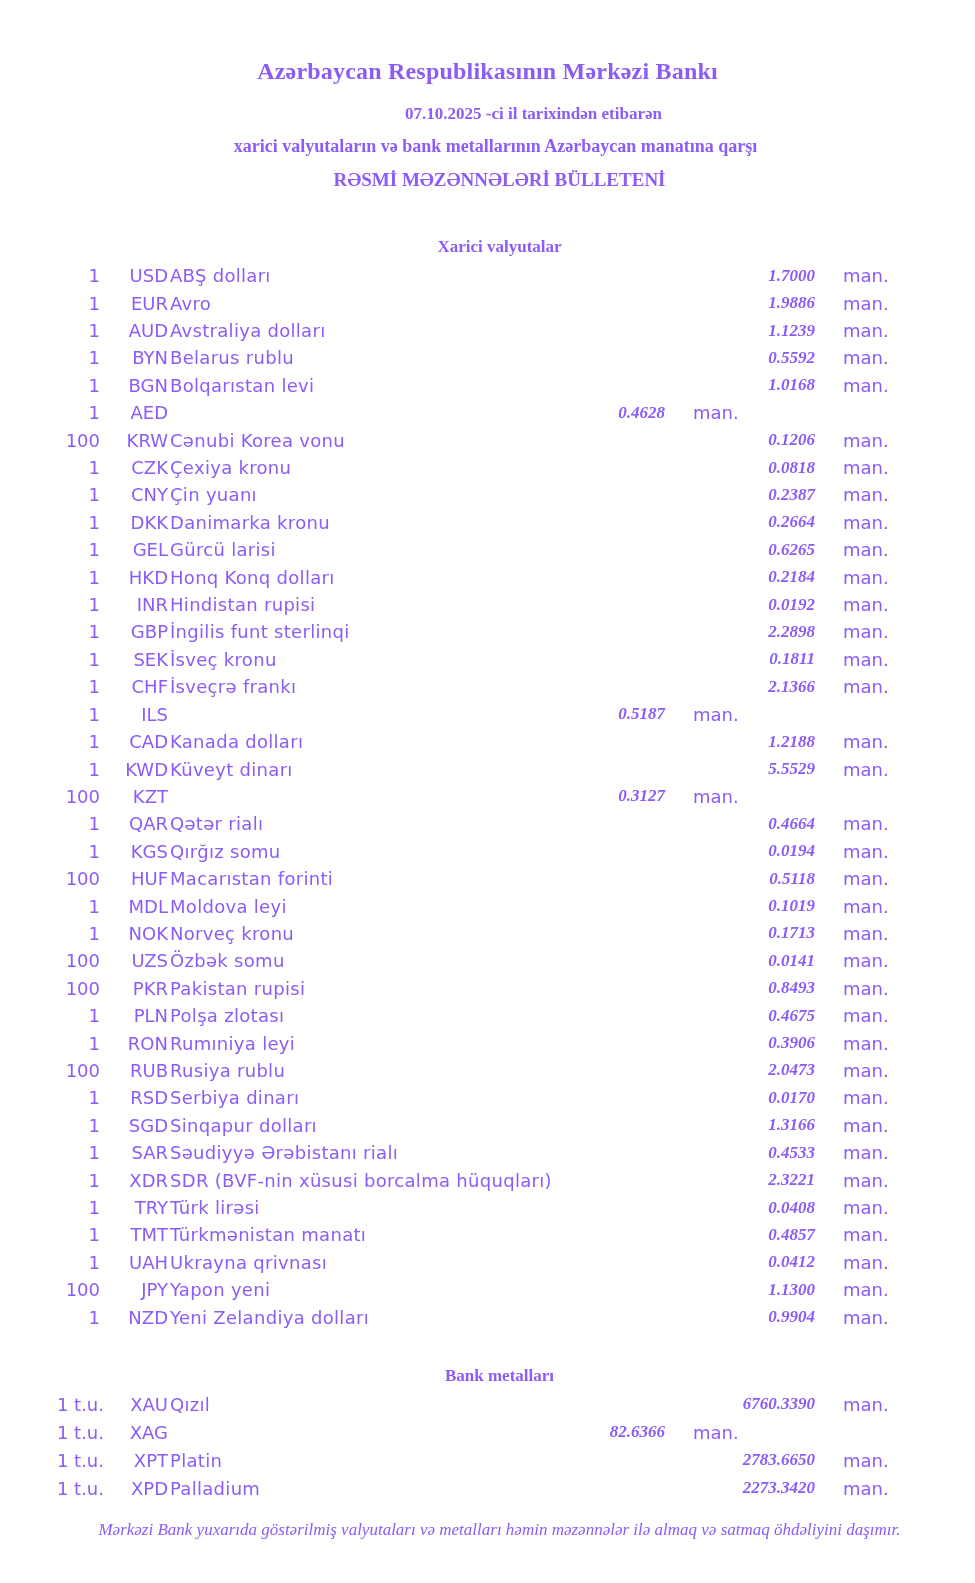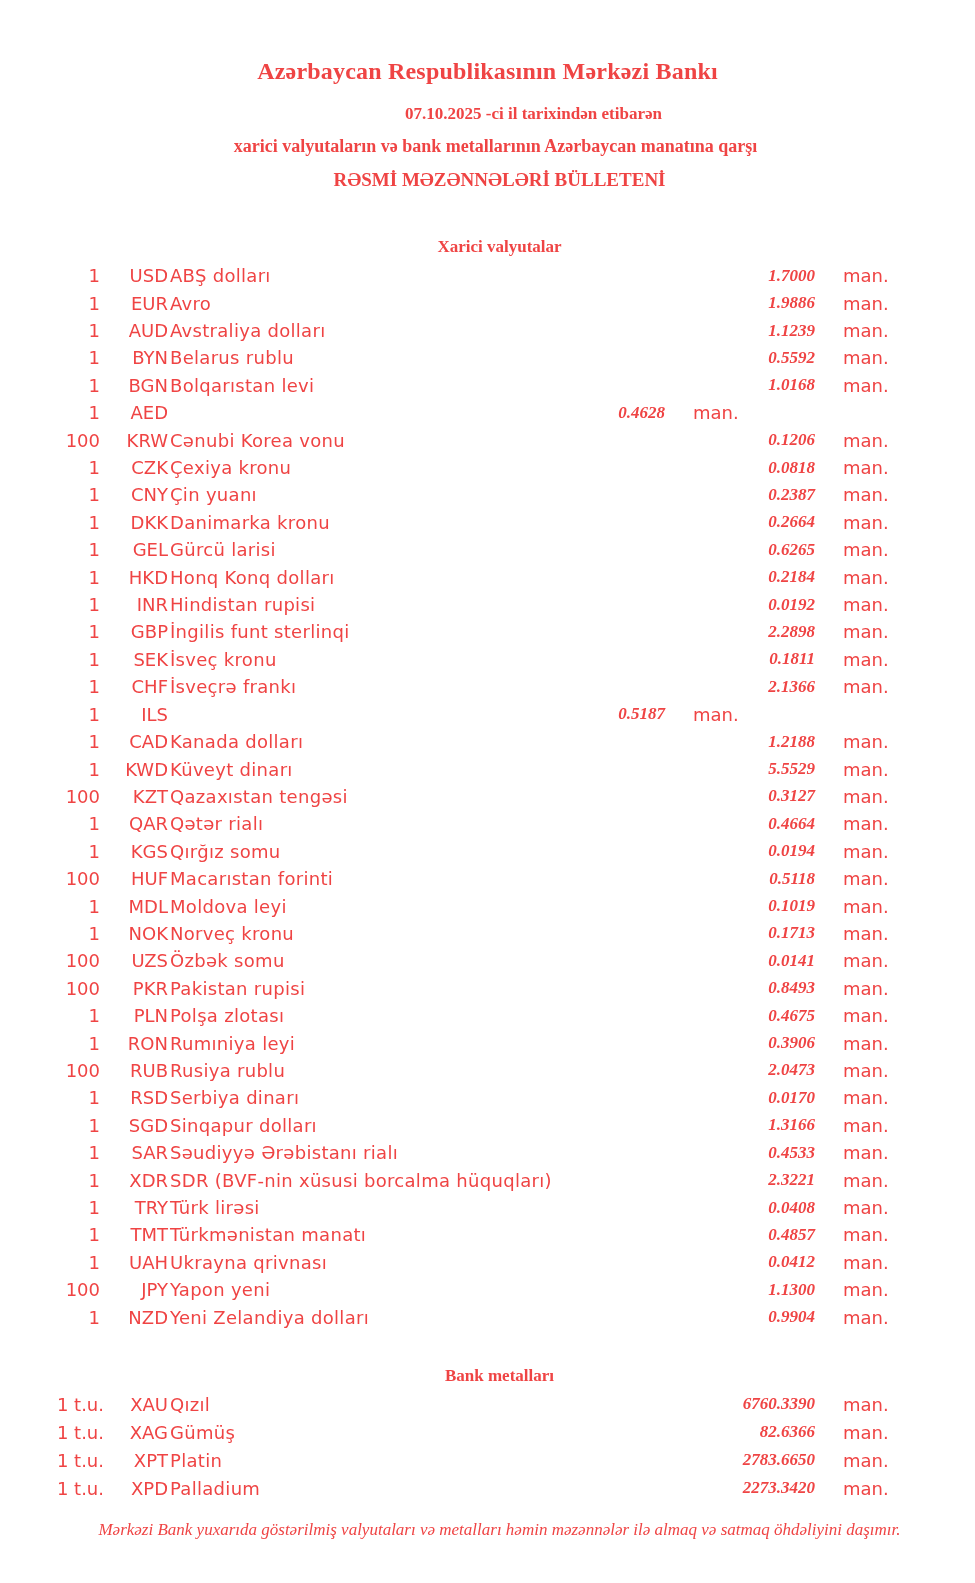--- a/index.html
+++ b/index.html
@@ -5,21 +5,21 @@
   html, body {
     margin: 0;
     padding: 0;
     background: #ffffff;
   }
   .page {
     position: relative;
     width: 975px;
     height: 1583px;
     background: #ffffff;
-    color: #ef4444;
+    color: #8b5cf6;
     font-family: "DejaVu Sans", sans-serif;
     overflow: hidden;
   }
   
   .doc-title {
     position: absolute;
     top: 58px; left: 0;
     width: 100%;
     text-align: center;
     font-family: "Liberation Serif", serif;
@@ -281,21 +281,20 @@
     <span class="cell-qty">1</span>
     <span class="cell-code">KWD</span>
     <span class="cell-name">Küveyt dinarı</span>
     <span class="cell-rate">5.5529</span>
     <span class="cell-unit">man.</span>
   </div>
 
   <div class="rate-row">
     <span class="cell-qty">100</span>
     <span class="cell-code">KZT</span>
-    <span class="cell-name">Qazaxıstan tengəsi</span>
     <span class="cell-rate">0.3127</span>
     <span class="cell-unit">man.</span>
   </div>
 
   <div class="rate-row">
     <span class="cell-qty">1</span>
     <span class="cell-code">QAR</span>
     <span class="cell-name">Qətər rialı</span>
     <span class="cell-rate">0.4664</span>
     <span class="cell-unit">man.</span>
@@ -452,21 +451,20 @@
     <span class="cell-qty">1 t.u.</span>
     <span class="cell-code">XAU</span>
     <span class="cell-name">Qızıl</span>
     <span class="cell-rate">6760.3390</span>
     <span class="cell-unit">man.</span>
   </div>
 
   <div class="rate-row">
     <span class="cell-qty">1 t.u.</span>
     <span class="cell-code">XAG</span>
-    <span class="cell-name">Gümüş</span>
     <span class="cell-rate">82.6366</span>
     <span class="cell-unit">man.</span>
   </div>
 
   <div class="rate-row">
     <span class="cell-qty">1 t.u.</span>
     <span class="cell-code">XPT</span>
     <span class="cell-name">Platin</span>
     <span class="cell-rate">2783.6650</span>
     <span class="cell-unit">man.</span>

